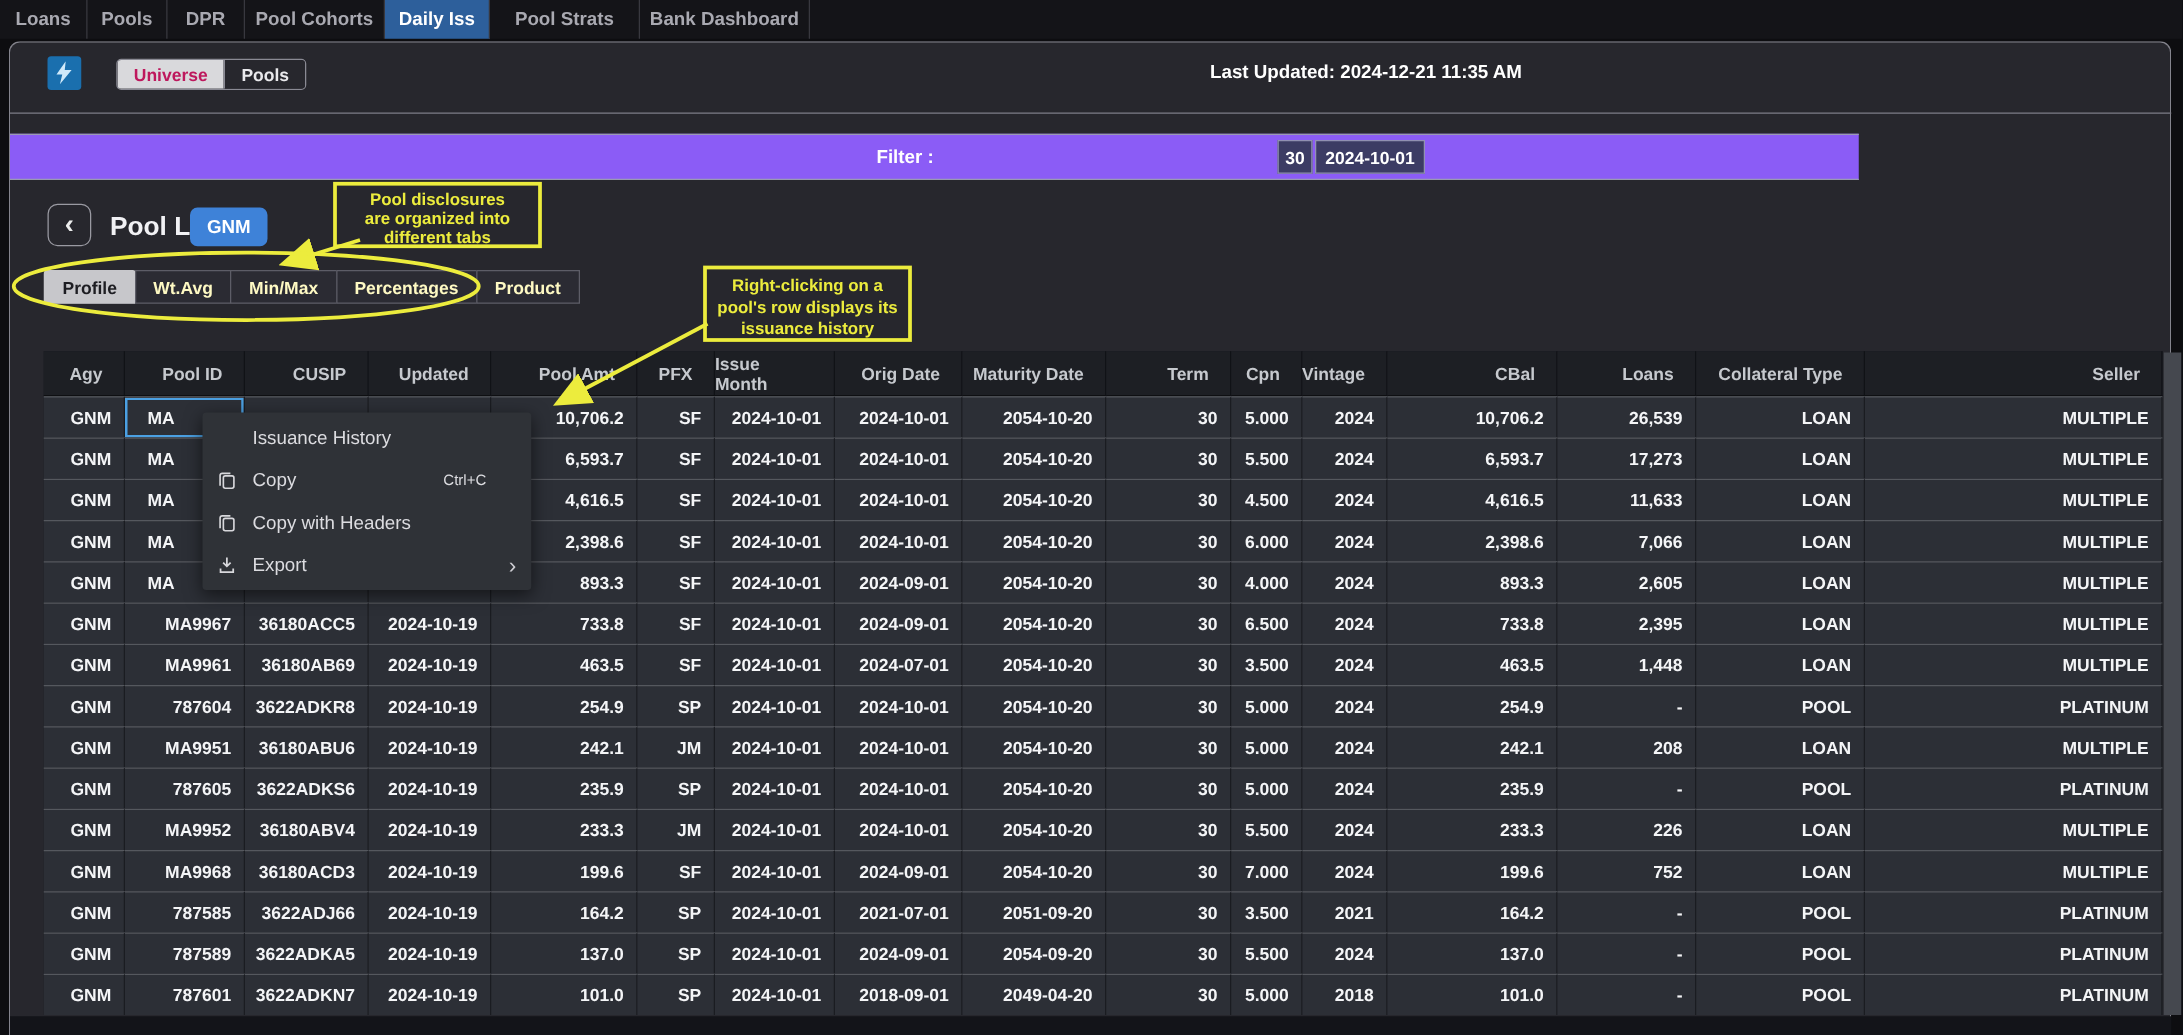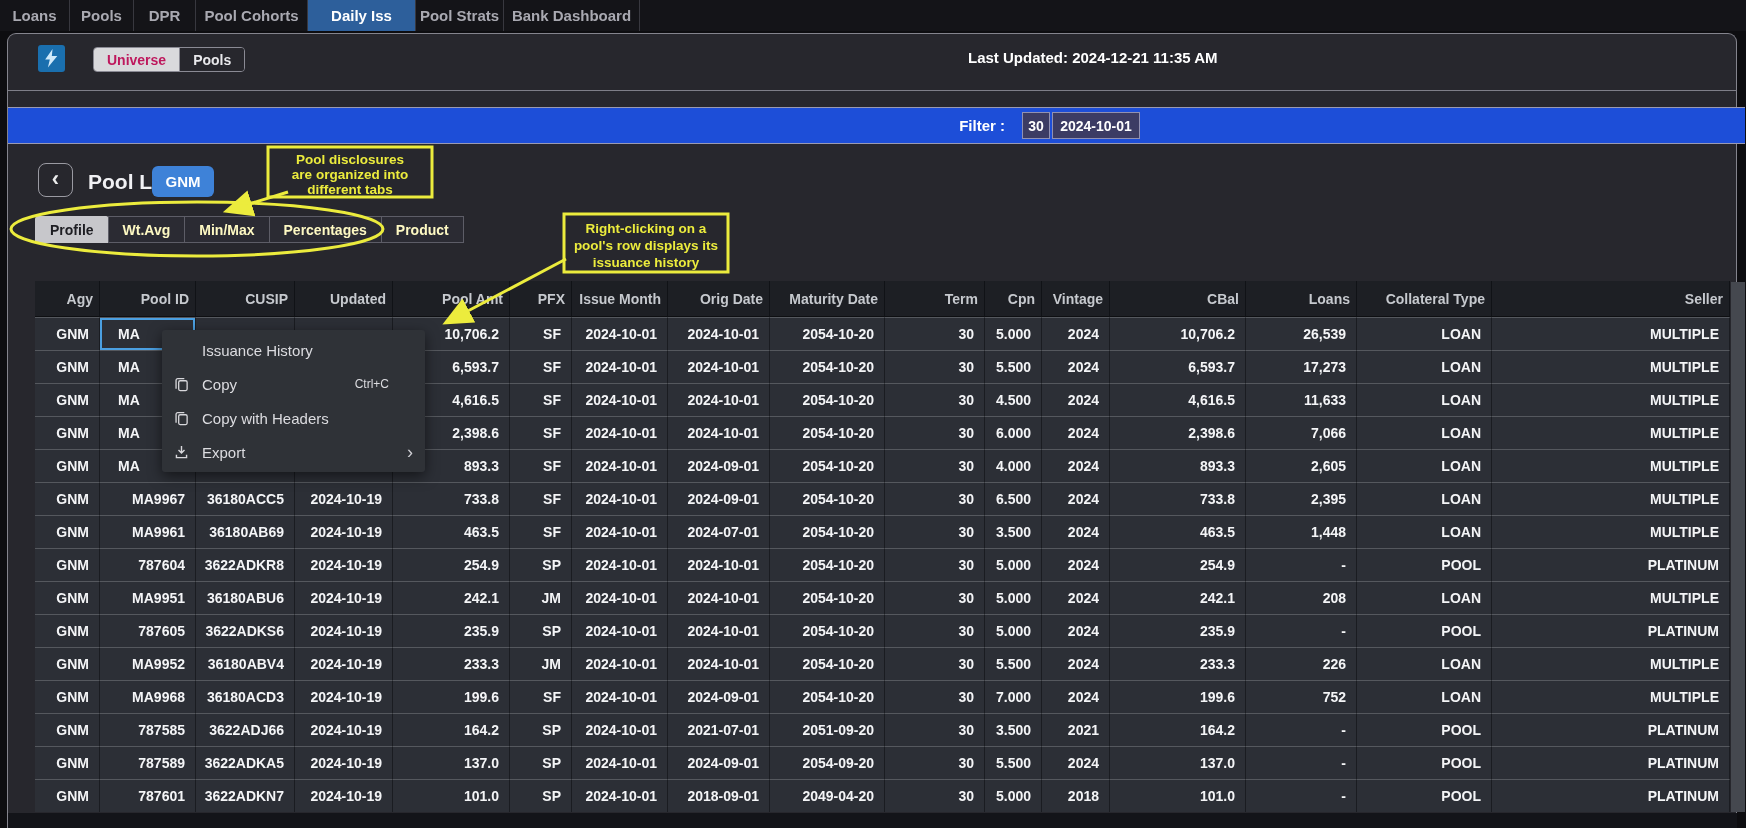--- a/index.html
+++ b/index.html
@@ -22,21 +22,21 @@
         display:flex;align-items:center;justify-content:center;z-index:3;}
   .toggle{position:absolute;left:93px;top:47px;height:25px;display:flex;border:1px solid #8a8a94;border-radius:4px;
           overflow:hidden;z-index:3;box-sizing:border-box;}
   .toggle .opt{height:100%;display:flex;align-items:center;justify-content:center;font-size:14px;font-weight:700;
                padding:0 13px;color:#e9e9ec;background:#27272d;}
   .toggle .opt.sel{background:#d9d9dc;color:#be185d;}
   .toggle .opt + .opt{border-left:1px solid #8a8a94;}
   .last-updated{position:absolute;left:968px;top:49px;font-size:15px;font-weight:700;color:#ffffff;z-index:3;}
 
   
-  .filterbar{position:absolute;left:8px;top:107px;width:1737px;height:37px;background:#1d4ed8;
+  .filterbar{position:absolute;left:8px;top:107px;width:1479px;height:37px;background:#8b5cf6;
              border-top:1px solid #9a9ab2;border-bottom:1px solid #9a9ab2;box-sizing:border-box;z-index:3;}
   .filter-label{position:absolute;right:740px;top:9px;font-size:15px;font-weight:700;color:#ffffff;}
   .filter-box{position:absolute;top:4px;height:27px;background:#3c3c64;border:1px solid #9191b2;box-sizing:border-box;
               display:flex;align-items:center;justify-content:center;font-size:14px;font-weight:700;color:#ffffff;}
   .filter-box.term{left:1014px;width:28px;}
   .filter-box.date{left:1044px;width:88px;}
 
   
   .back-btn{position:absolute;left:38px;top:163px;width:35px;height:34px;border:1.5px solid #9a9aa2;border-radius:8px;
             box-sizing:border-box;display:flex;align-items:center;justify-content:center;color:#eceded;
@@ -49,21 +49,21 @@
   .pool-tabs{position:absolute;left:35px;top:216px;height:33px;display:flex;z-index:3;}
   .ptab{height:27px;box-sizing:border-box;border:1px solid #5d5d67;background:#2b2b33;color:#fef9c3;
         font-size:14px;font-weight:700;display:flex;align-items:center;justify-content:center;padding:0 14px;
         margin-right:-1px;}
   .ptab.active{background:#c7c7cb;color:#1d1d22;border-color:#c7c7cb;border-radius:3px 3px 0 0;}
 
   
   .grid{position:absolute;left:35px;top:281px;display:grid;z-index:3;
         grid-template-rows:36px repeat(15,33px);background:#17181c;}
   .hcell{background:#1d1f24;color:#c6c9ce;font-size:14px;font-weight:700;
-         display:flex;align-items:center;justify-content:flex-end;padding-right:6px;box-sizing:border-box;
+         display:flex;align-items:center;justify-content:flex-end;padding-right:17px;box-sizing:border-box;
          border-right:1px solid #101216;border-bottom:1px solid #0e0f12;}
   .cell{background:#2c2f36;color:#f4f5f7;font-size:14px;font-weight:700;
         display:flex;align-items:center;justify-content:flex-end;padding-right:10px;box-sizing:border-box;
         border-right:1px solid #1a1c21;border-top:1px solid #55585e;}
   .cell.cut{justify-content:flex-start;padding-left:18px;}
   .cell.selcell{box-shadow:inset 0 0 0 2px #4ba0e2;}
   .vscroll{position:absolute;left:1731px;top:282px;width:14px;height:530px;background:#45484f;z-index:3;}
   .table-footer{position:absolute;left:8px;top:813px;width:1729px;height:15px;background:#131419;z-index:3;}
 
   
@@ -84,22 +84,22 @@
 </head>
 <body>
 
 <div class="screen">
 
   <div class="topnav">
       <div class="nav-tab" style="width: 70px;">Loans</div>
       <div class="nav-tab" style="width: 64px;">Pools</div>
       <div class="nav-tab" style="width: 62px;">DPR</div>
       <div class="nav-tab" style="width: 112px;">Pool Cohorts</div>
-      <div class="nav-tab active" style="width: 108px;">Daily Iss</div>
-      <div class="nav-tab" style="width: 88px;">Pool Strats</div>
+      <div class="nav-tab active" style="width: 84px;">Daily Iss</div>
+      <div class="nav-tab" style="width: 120px;">Pool Strats</div>
       <div class="nav-tab" style="width: 136px;">Bank Dashboard</div>
     </div>
 
   <div class="frame"></div>
   <div class="sep-line" style="top:90px"></div>
 
   <div class="logo">
     <svg width="17" height="19" viewBox="0 0 16 18">
       <polygon points="9,0 2,10 6.4,10 4.6,17.5 13.5,6.7 8.3,6.7" fill="#cfe9fa"></polygon>
     </svg>

